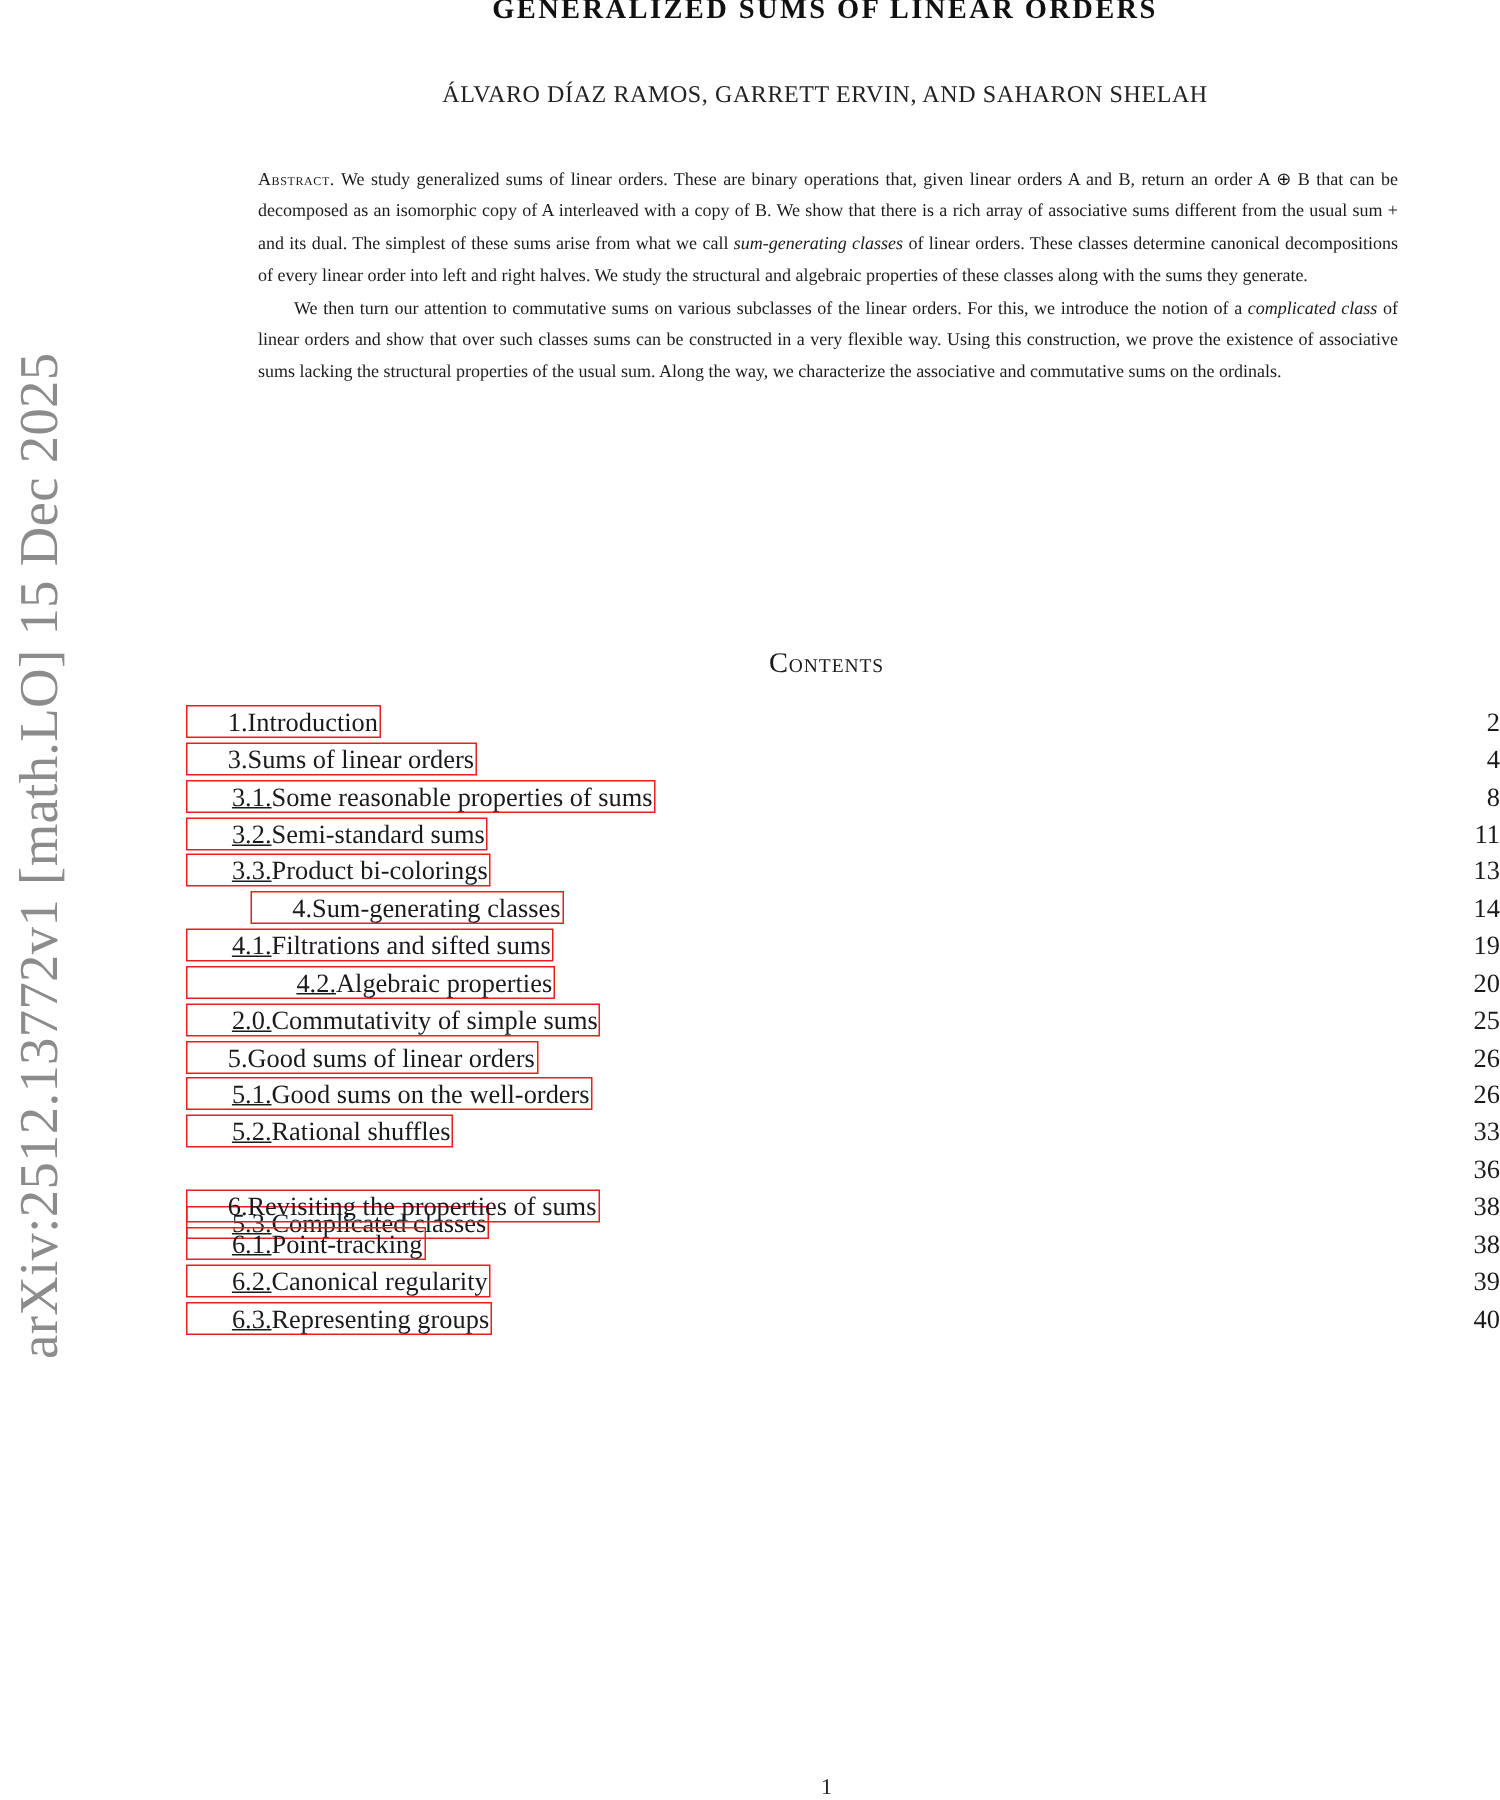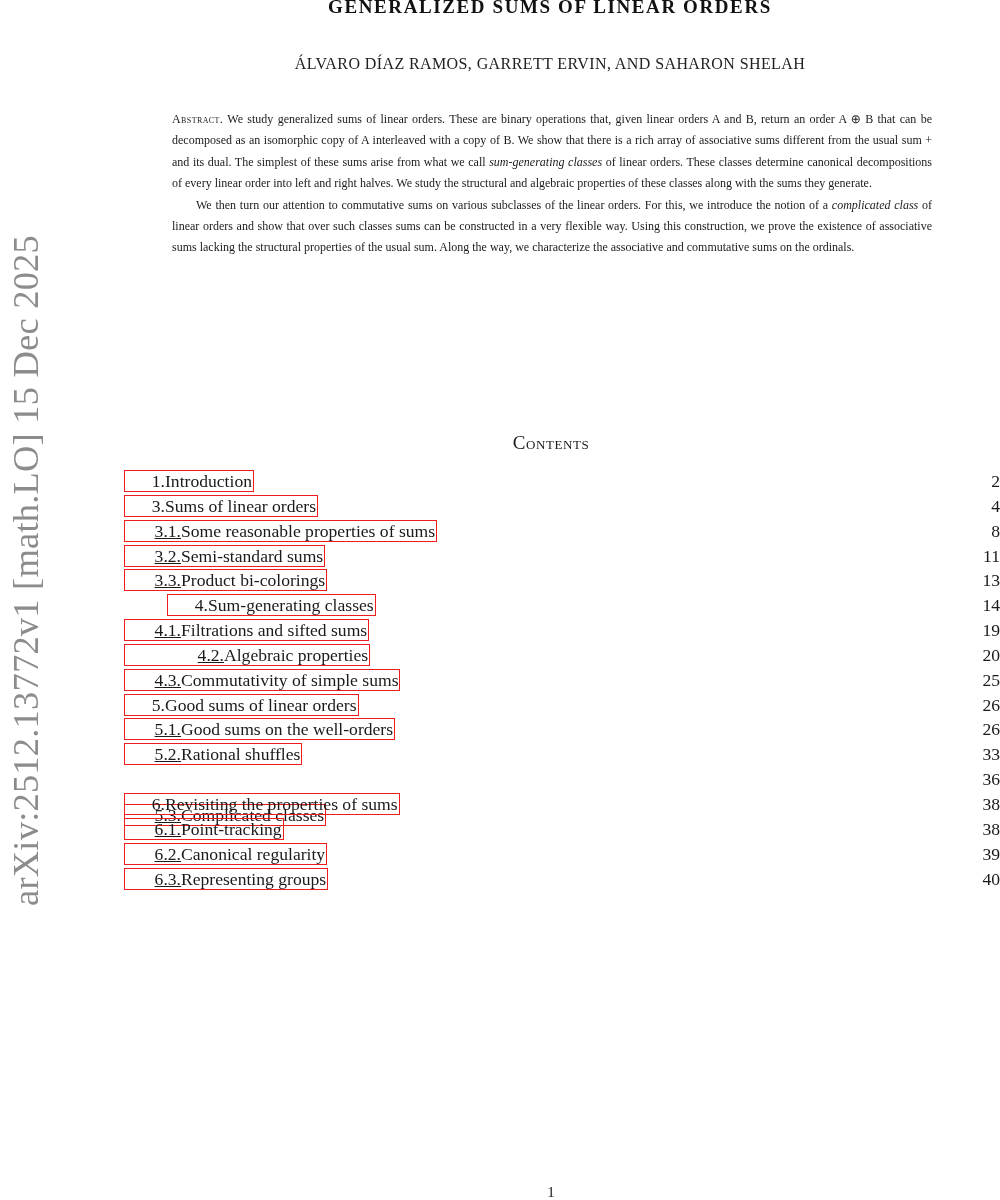--- a/index.html
+++ b/index.html
@@ -193,21 +193,21 @@
     </li>
     <li class="sub">
       <a class="entry-link" style="border-color: rgb(238, 28, 28);"><span class="num">4.1.</span><span>Filtrations and sifted sums</span></a>
       <span class="page-num">19</span>
     </li>
     <li class="sub">
       <a class="entry-link" style="border-color: rgb(238, 28, 28); padding-left: 44px;"><span class="num">4.2.</span><span>Algebraic properties</span></a>
       <span class="page-num">20</span>
     </li>
     <li class="sub">
-      <a class="entry-link" style="border-color: rgb(238, 28, 28);"><span class="num">4.3.</span><span>Commutativity of simple sums</span></a>
+      <a class="entry-link" style="border-color: rgb(238, 28, 28);"><span class="num">2.0.</span><span>Commutativity of simple sums</span></a>
       <span class="page-num">25</span>
     </li>
     <li class="sec">
       <a class="entry-link" style="border-color: rgb(238, 28, 28);"><span class="num">5.</span><span>Good sums of linear orders</span></a>
       <span class="page-num">26</span>
     </li>
     <li class="sub">
       <a class="entry-link" style="border-color: rgb(238, 28, 28);"><span class="num">5.1.</span><span>Good sums on the well-orders</span></a>
       <span class="page-num">26</span>
     </li>

